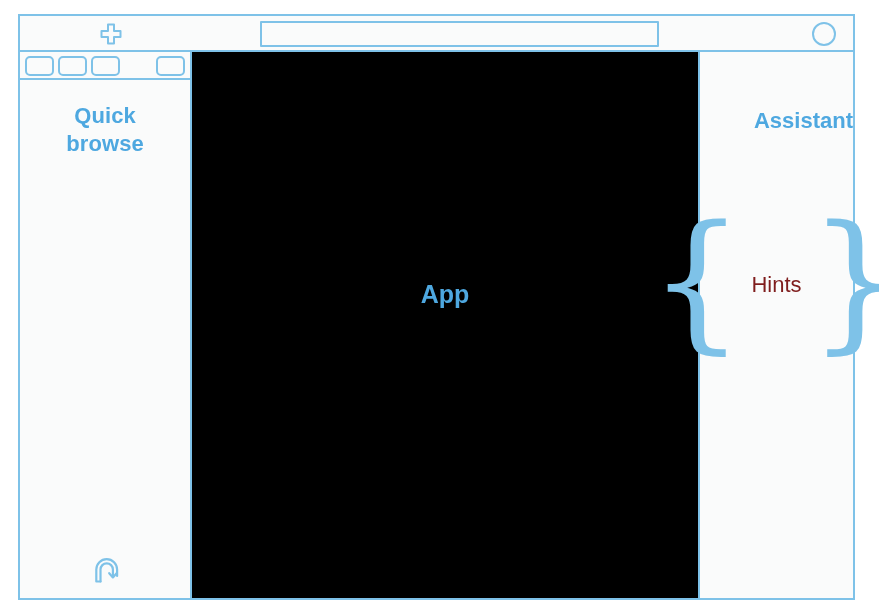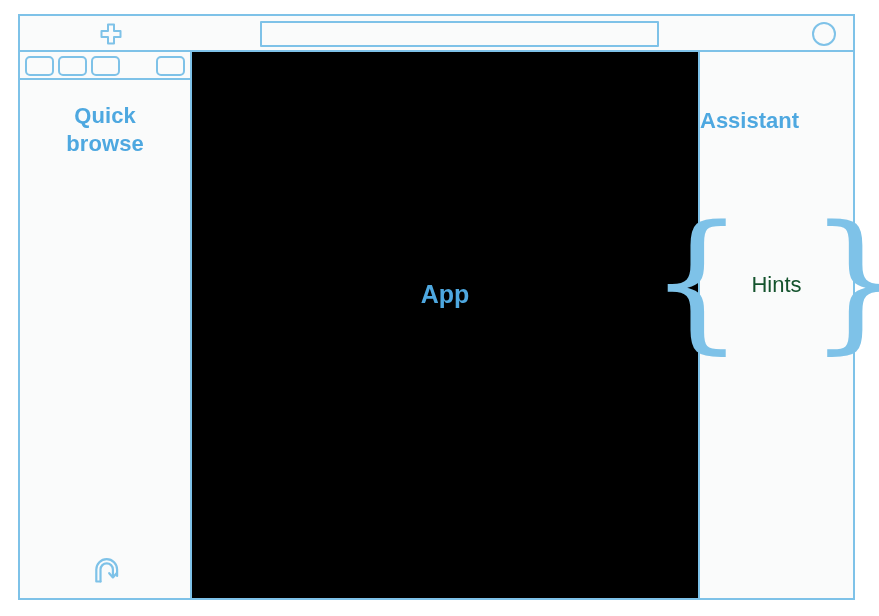--- a/index.html
+++ b/index.html
@@ -185,24 +185,25 @@
     width: 153px;
     bottom: 0;
     background: #fafbfb;
   }
 
   .assistant-title {
     position: absolute;
     left: 0;
     right: 0;
     top: 56px;
-    text-align: left;
+    text-align: right;
     font-size: 22px;
     font-weight: bold;
     color: #4ea8e0;
+    padding-left: 11px;
   }
 
   .hints-block {
     position: absolute;
     left: 8px;
     right: 8px;
     top: 160px;
     height: 145px;
     display: flex;
     align-items: center;
@@ -215,21 +216,21 @@
     font-size: 150px;
     font-weight: 300;
     line-height: 0;
     position: relative;
     top: -4px;
     user-select: none;
   }
 
   .hints-label {
     font-size: 22px;
-    color: #14532d;
+    color: #7f1d1d;
     padding: 0 7px;
     white-space: nowrap;
   }
 </style>
 </head>
 <body>
 
 <div id="wireframe-root">
 
   <div class="window-frame">

